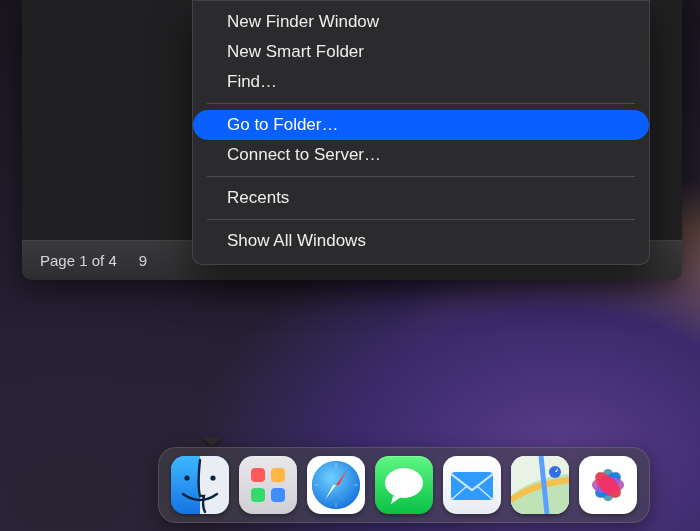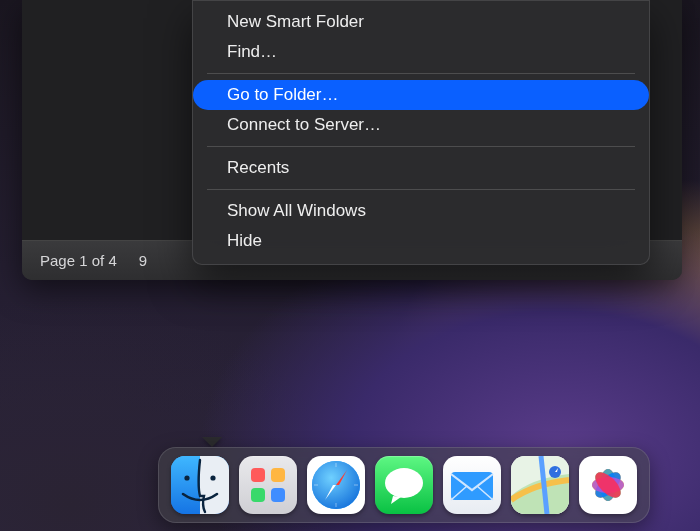--- a/index.html
+++ b/index.html
@@ -116,30 +116,30 @@
 
 <div class="window">
   <div class="window-body"></div>
   <div class="window-status">
     <span>Page 1 of 4</span>
     <span>9</span>
   </div>
 </div>
 
 <div class="menu" id="context-menu">
+    <div class="menu-item">New Finder Window</div>
     <div class="menu-item">New Smart Folder</div>
     <div class="menu-item">Find…</div>
     <div class="menu-sep"></div>
     <div class="menu-item highlight">Go to Folder…</div>
     <div class="menu-item">Connect to Server…</div>
     <div class="menu-sep"></div>
     <div class="menu-item">Recents</div>
     <div class="menu-sep"></div>
     <div class="menu-item">Show All Windows</div>
-    <div class="menu-item">Hide</div>
   </div>
 <div class="menu-tip"></div>
 
 <div class="dock-wrap">
   <div class="dock">
 
     <div class="dock-item ic-finder">
       <svg viewBox="0 0 58 58">
         <rect x="0" y="0" width="29" height="58" fill="url(#fg1)"></rect>
         <defs>

